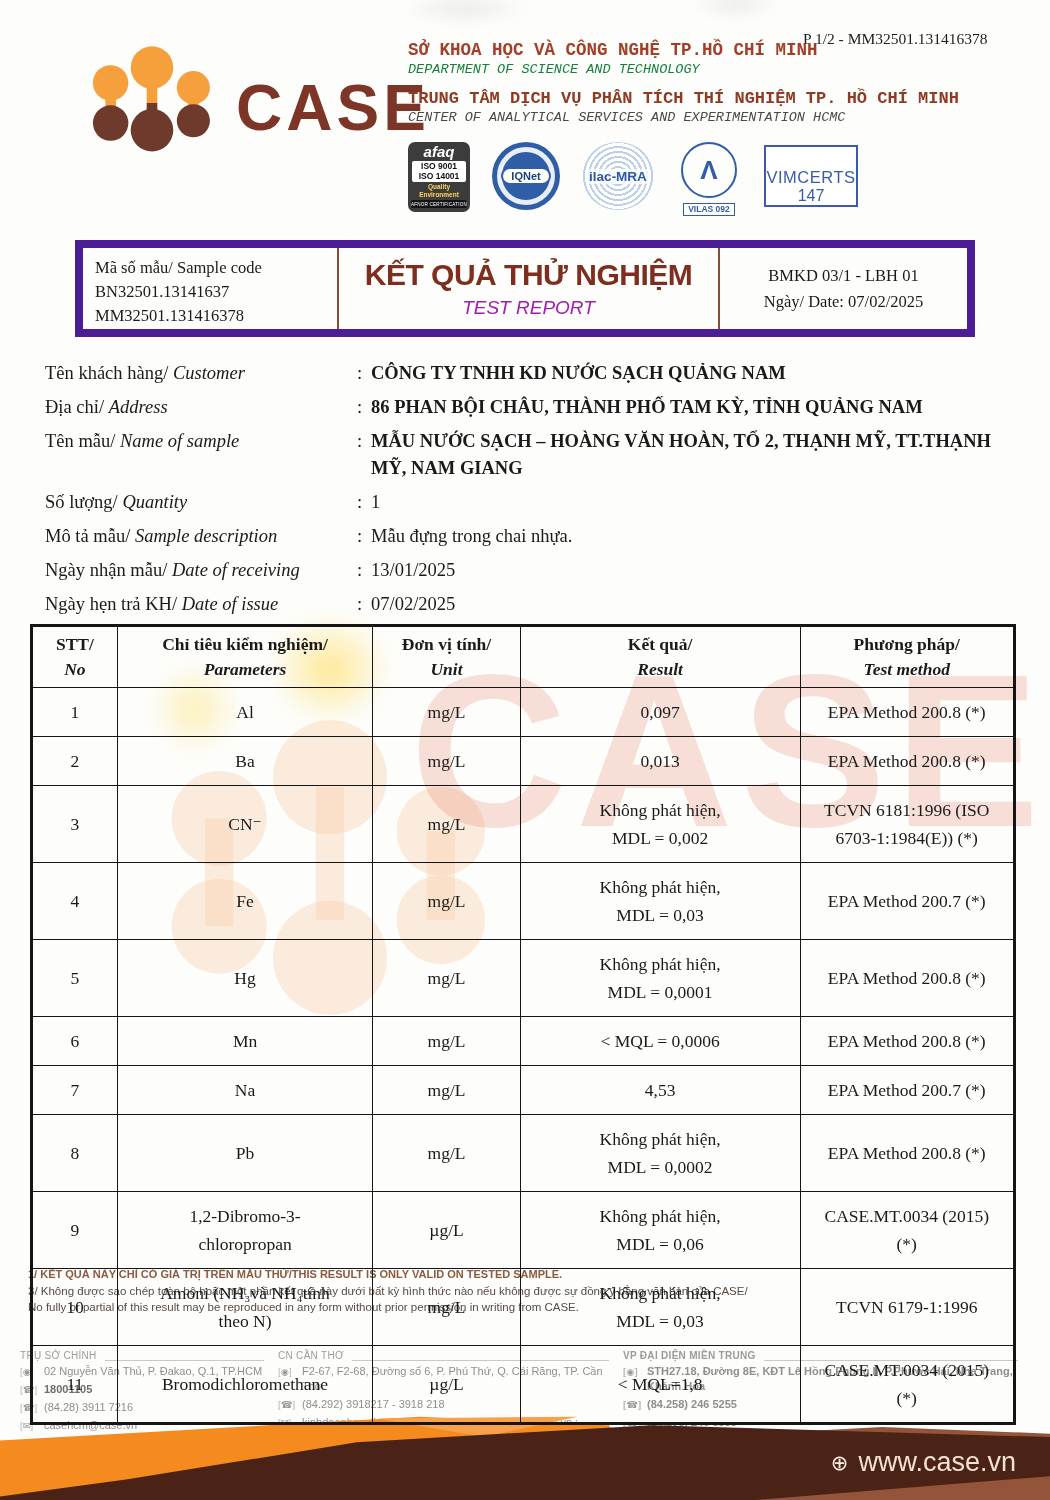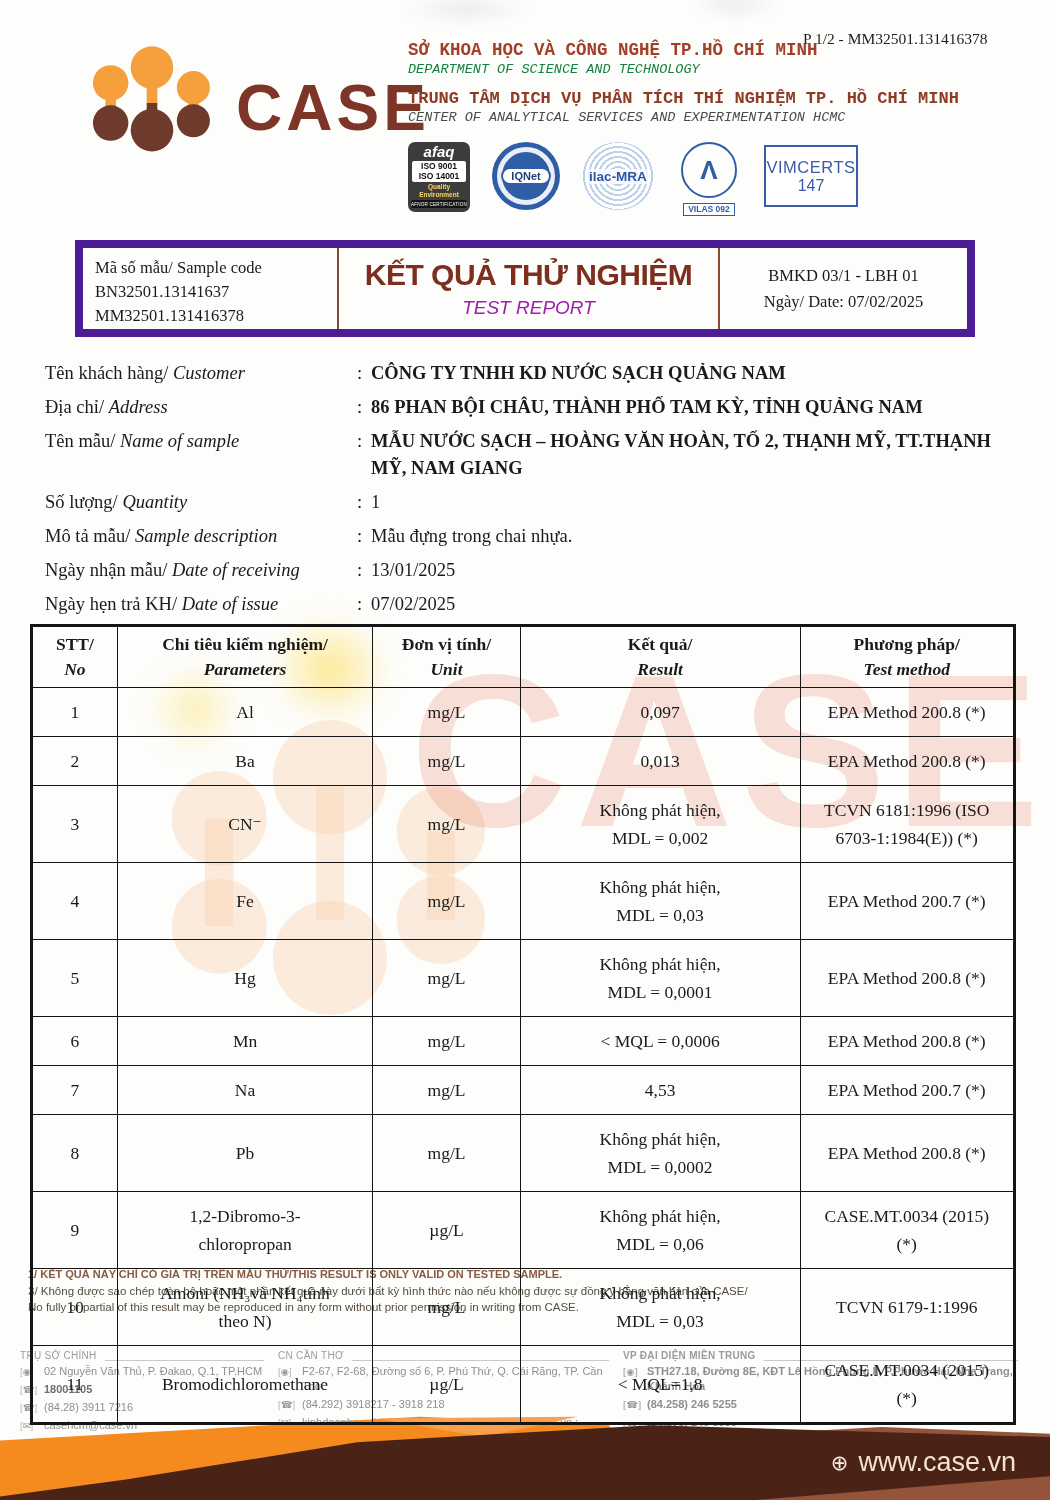--- a/index.html
+++ b/index.html
@@ -40,21 +40,21 @@
   .b-iqnet .ring { position:absolute; left:5px; top:5px; right:5px; bottom:5px; border-radius:50%; border:5px solid #e9eef7; }
   .b-iqnet .pill { position:absolute; left:9px; top:25px; width:50px; height:18px; background:#fff; border:2px solid #2f5da6; border-radius:9px;
                    display:flex; align-items:center; justify-content:center; font-family:"Liberation Sans","DejaVu Sans",sans-serif; font-weight:bold; font-size:11px; color:#1d3f7a; }
   .b-ilac { width:72px; height:68px; border-radius:50%; position:relative; display:flex; align-items:center; justify-content:center;
             background:repeating-radial-gradient(circle at 50% 50%, #ffffff 0 3px, #bcd0e8 3px 5px); }
   .b-ilac span { font-family:"Liberation Sans","DejaVu Sans",sans-serif; font-weight:bold; font-size:13.5px; color:#2b57a5; background:rgba(255,255,255,0.75); padding:0 2px; }
   .b-vilas { width:66px; height:70px; text-align:center; font-family:"Liberation Sans","DejaVu Sans",sans-serif; }
   .b-vilas .circ { width:56px; height:56px; margin:0 auto; border-radius:50%; border:2px solid #2f5da6; position:relative; display:flex; align-items:center; justify-content:center; }
   .b-vilas .peak { font-size:26px; color:#2f5da6; line-height:26px; font-weight:bold; }
   .b-vilas .tag { margin-top:-6px; display:inline-block; background:#fff; border:1.5px solid #2f5da6; font-size:8.5px; font-weight:bold; color:#2f5da6; padding:0.5px 4px; }
-  .b-vimcerts { width:94px; height:62px; border:2px solid #3a5ba8; background:#fff; display:flex; flex-direction:column; align-items:center; justify-content:center;
+  .b-vimcerts { width:94px; height:62px; border:2px solid #3a5ba8; background:#fff; display:flex; flex-direction:column; align-items:center; justify-content:flex-end;
                 font-family:"Liberation Sans","DejaVu Sans",sans-serif; color:#3a5ba8; margin-top:3px; }
   .b-vimcerts .l1 { font-size:16.5px; letter-spacing:0.5px; }
   .b-vimcerts .l2 { font-size:16px; }
 
   
   .title-box { position:absolute; left:75px; top:240px; width:900px; height:97px; border:8px solid #4c1d95; display:flex; }
   .tb-cell { padding:8px 12px; }
   .tb-left { width:256px; border-right:2px solid #8a4a33; font-size:16.5px; line-height:24px; }
   .tb-center { flex:1; border-right:2px solid #8a4a33; display:flex; flex-direction:column; align-items:center; justify-content:center; }
   .tb-title-vi { font-family:"Liberation Sans","DejaVu Sans",sans-serif; font-weight:bold; font-size:30px; color:#7d2e1e; letter-spacing:-0.5px; }

